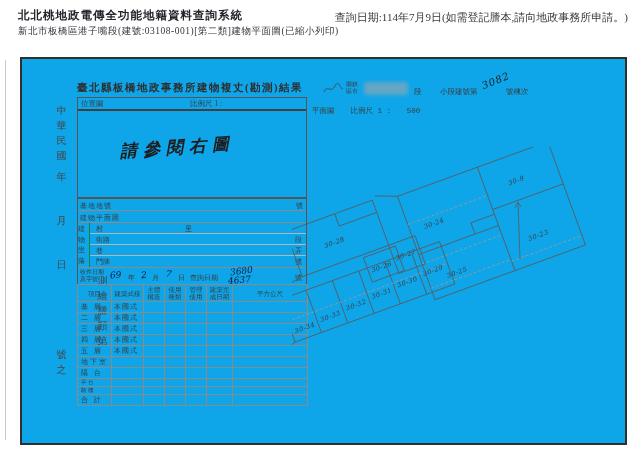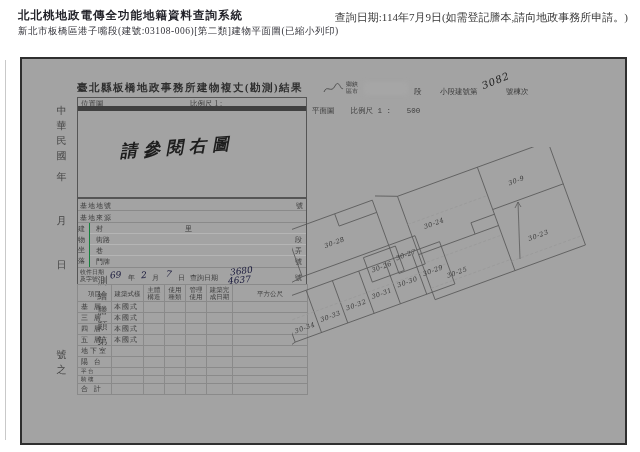--- a/index.html
+++ b/index.html
@@ -6,30 +6,30 @@
   body { background:#e8e8e8; font-family:"Liberation Serif", serif; }
   .page { position:relative; width:640px; height:452px; background:#ffffff; overflow:hidden; color:#2b2b2b; }
   .scan-artifact { position:absolute; left:5px; top:60px; width:1px; height:380px; background:#c9c9c9; }
 
   
   .sys-title { position:absolute; left:18px; top:8px; font-size:11.5px; font-weight:bold; letter-spacing:1px; color:#23232a; }
   .query-date { position:absolute; right:12px; top:10px; font-size:11px; color:#3a3a3a; }
   .subtitle { position:absolute; left:18px; top:25px; font-size:9.5px; color:#33333a; letter-spacing:0.5px; }
 
   
-  .scan-box { position:absolute; left:20px; top:57px; width:607px; height:388px; border:2px solid #2f2f2f; background:#a3a3a3; }
+  .scan-box { position:absolute; left:20px; top:57px; width:607px; height:388px; border:2px solid #2f2f2f; background:#0ea5e9; }
 
   .form-title { position:absolute; left:55px; top:22px; font-size:10.5px; font-weight:bold; letter-spacing:1.5px; color:#2e2e2e; }
 
   
   .vmargin { position:absolute; left:34px; width:11px; font-size:10px; color:#444; line-height:15px; word-break:break-all; text-align:center; }
 
   
   .loc-box { position:absolute; left:55px; top:38px; width:230px; height:101px; border:1px solid #555; }
-  .loc-head { height:13px; border-bottom:5px solid #404040; font-size:7.5px; color:#3c3c3c; position:relative; }
+  .loc-head { height:13px; border-bottom:2px solid #404040; font-size:7.5px; color:#3c3c3c; position:relative; }
   .loc-label { position:absolute; left:3px; top:1px; }
   .loc-scale { position:absolute; left:112px; top:1px; }
   .brush-note { position:absolute; left:42px; top:38px; font-size:17px; font-weight:bold; font-style:italic; letter-spacing:6px; color:#1d1d1d; transform:rotate(-4deg); font-family:"DejaVu Serif", serif; }
 
   
   .bld-row { position:absolute; left:290px; top:20px; width:310px; height:24px; font-size:7.5px; color:#3c3c3c; }
   .bld-row .scribble { position:absolute; left:10px; top:3px; }
   .district { position:absolute; left:34px; top:2px; font-size:6px; line-height:7px; width:14px; word-break:break-all; }
   .redacted { position:absolute; left:52px; top:3px; width:44px; height:13px; background:#a9a9a9; opacity:0.55; filter:blur(2px); border-radius:2px; }
   .sec-label { position:absolute; left:102px; top:8px; }
@@ -80,21 +80,21 @@
   .plan text { font-family:"DejaVu Serif", serif; font-size:6.5px; fill:#3a3a3a; font-style:italic; letter-spacing:0.5px; }
 </style>
 </head>
 <body>
 
 <div class="page">
   <div class="scan-artifact"></div>
 
   <div class="sys-title">北北桃地政電傳全功能地籍資料查詢系統</div>
   <div class="query-date">查詢日期:114年7月9日(如需登記謄本,請向地政事務所申請。)</div>
-  <div class="subtitle">新北市板橋區港子嘴段(建號:03108-006)[第二類]建物平面圖(已縮小列印)</div>
+  <div class="subtitle">新北市板橋區港子嘴段(建號:03108-001)[第二類]建物平面圖(已縮小列印)</div>
 
   <div class="scan-box">
 
     <div class="form-title">臺北縣板橋地政事務所建物複丈(勘測)結果</div>
 
     <div class="vmargin" style="top:44px;">中華民國</div>
     <div class="vmargin" style="top:110px;">年</div>
     <div class="vmargin" style="top:154px;">月</div>
     <div class="vmargin" style="top:198px;">日</div>
     <div class="vmargin" style="top:214px;margin-left:41px;">測繪謄類第</div>
@@ -125,21 +125,21 @@
       <span>比例尺 1 :</span>
       <span>500</span>
     </div>
 
     <div class="site">
       <div class="srow">
         <span class="lab">基地地號</span>
         <span class="rt">號</span>
       </div>
       <div class="srow">
-        <span class="lab">基地來源</span>
+        <span class="lab">建物平面圖</span>
       </div>
       <div class="locgrp">
         <div class="vlab">建物坐落</div>
         <div class="subs">
           <div class="sub">
             <span class="a">村</span>
             <span class="b">里</span>
           </div>
           <div class="sub">
             <span class="a">街路</span>
@@ -198,20 +198,29 @@
         <tr>
             <td class="floor-c">基 層</td>
             <td class="style-c">本國式</td>
             <td></td>
             <td></td>
             <td></td>
             <td></td>
             <td></td>
           </tr>
         <tr>
+            <td class="floor-c">二 層</td>
+            <td class="style-c">本國式</td>
+            <td></td>
+            <td></td>
+            <td></td>
+            <td></td>
+            <td></td>
+          </tr>
+        <tr>
             <td class="floor-c">三 層</td>
             <td class="style-c">本國式</td>
             <td></td>
             <td></td>
             <td></td>
             <td></td>
             <td></td>
           </tr>
         <tr>
             <td class="floor-c">四 層</td>

